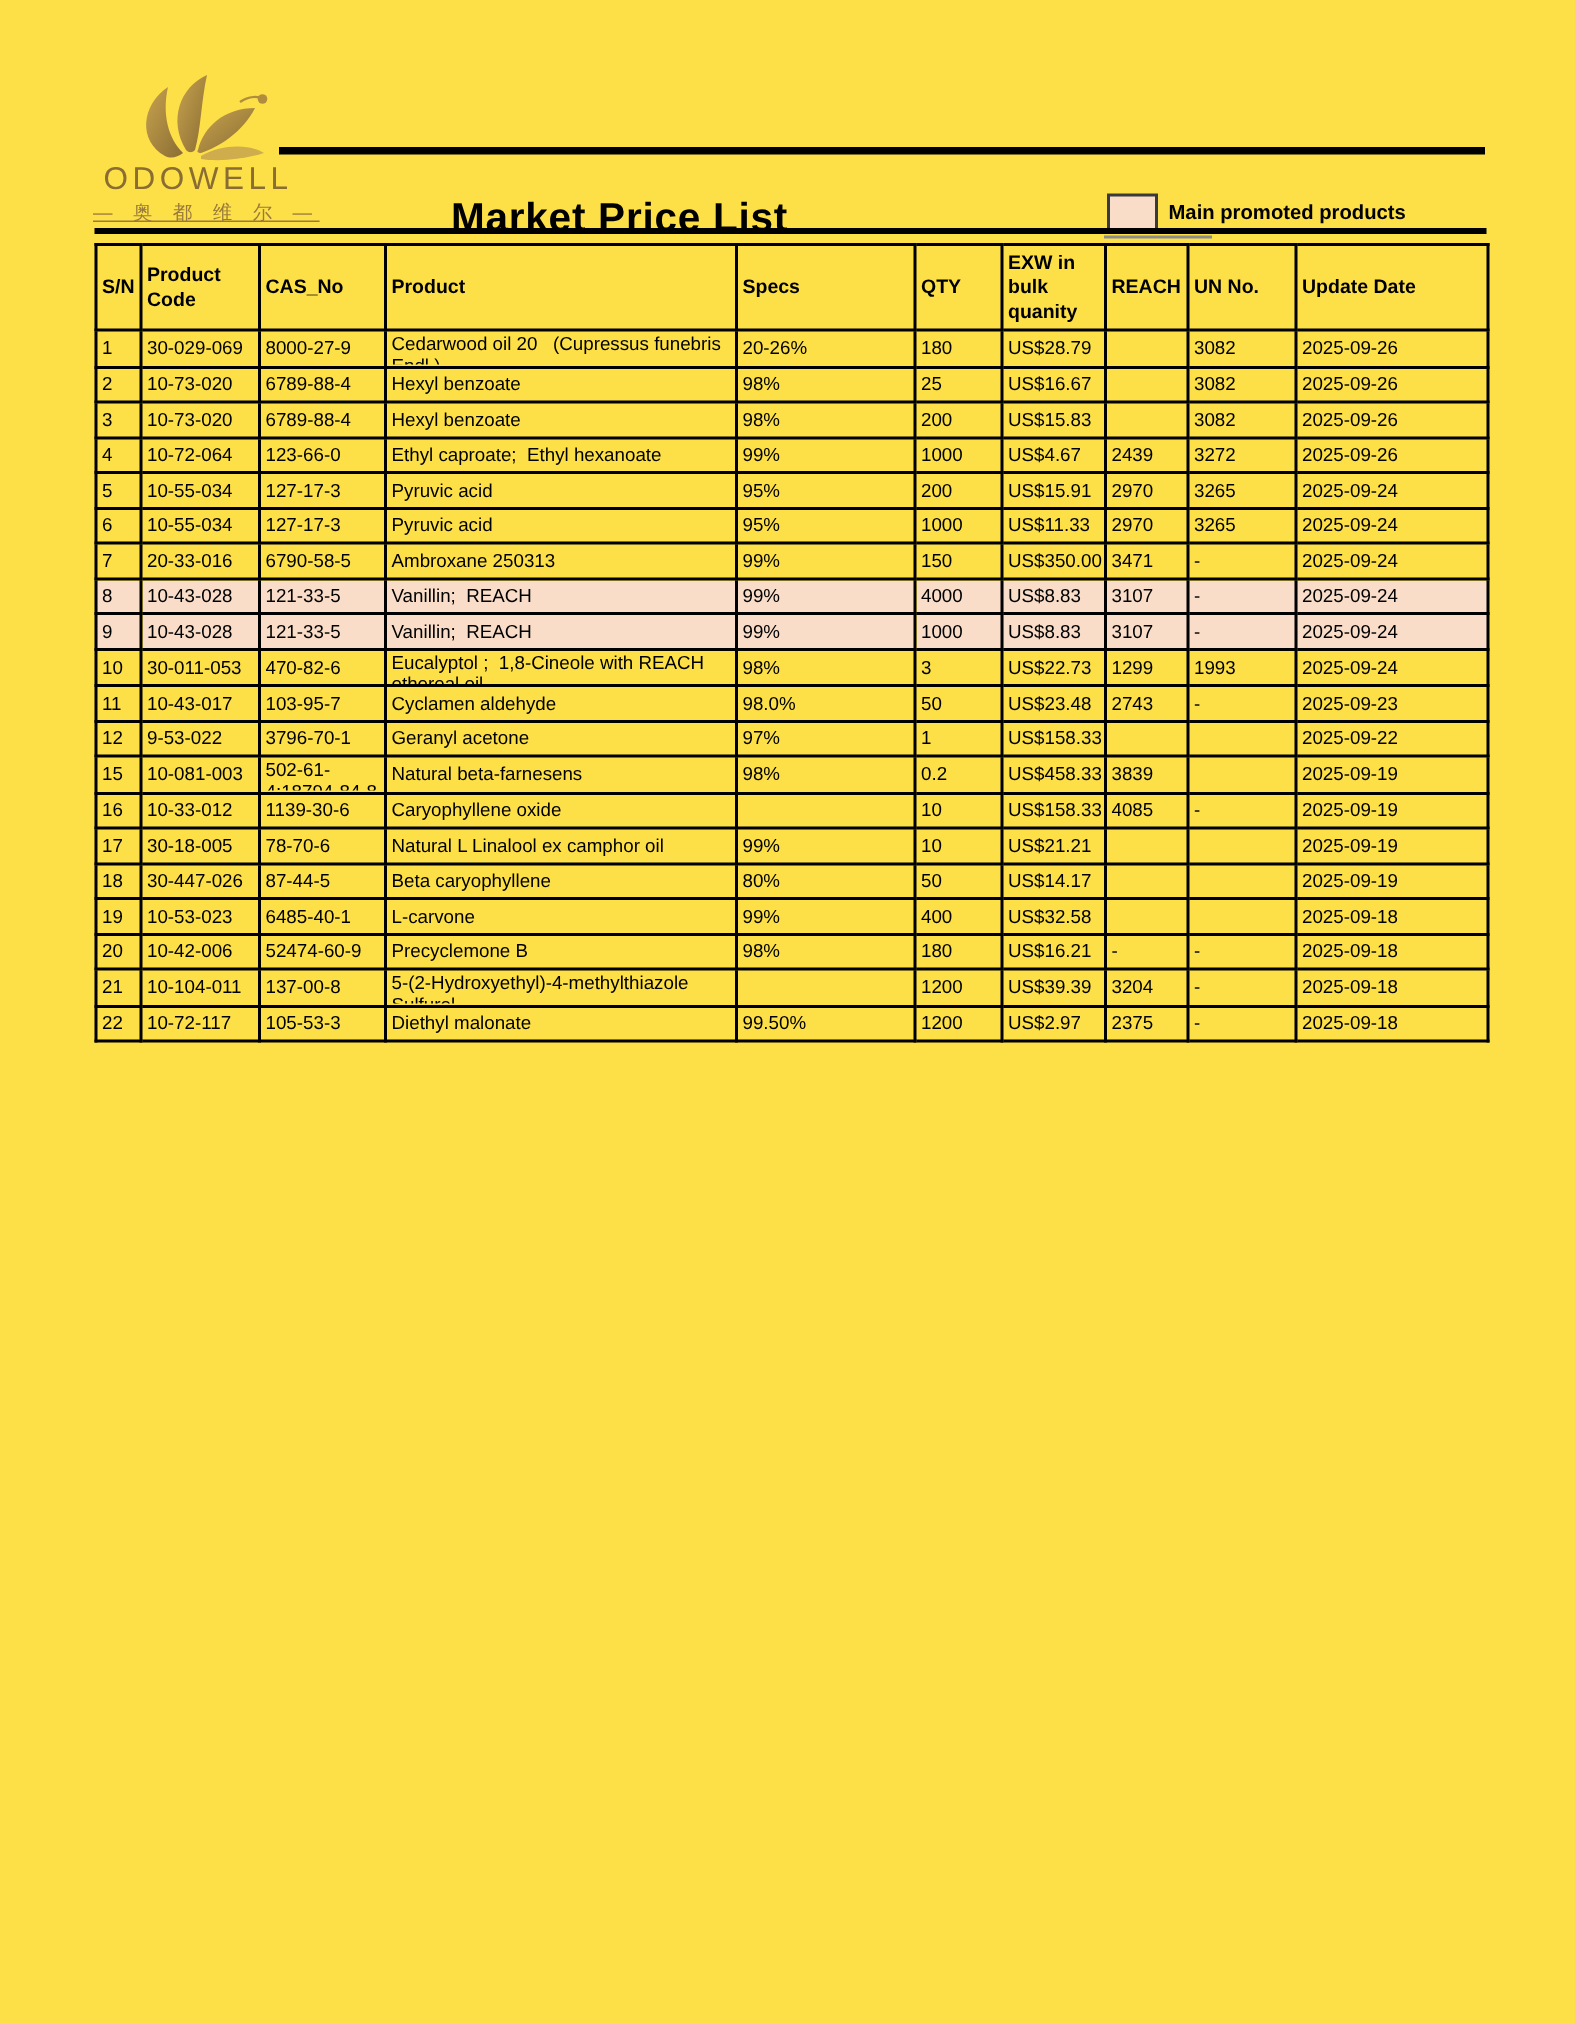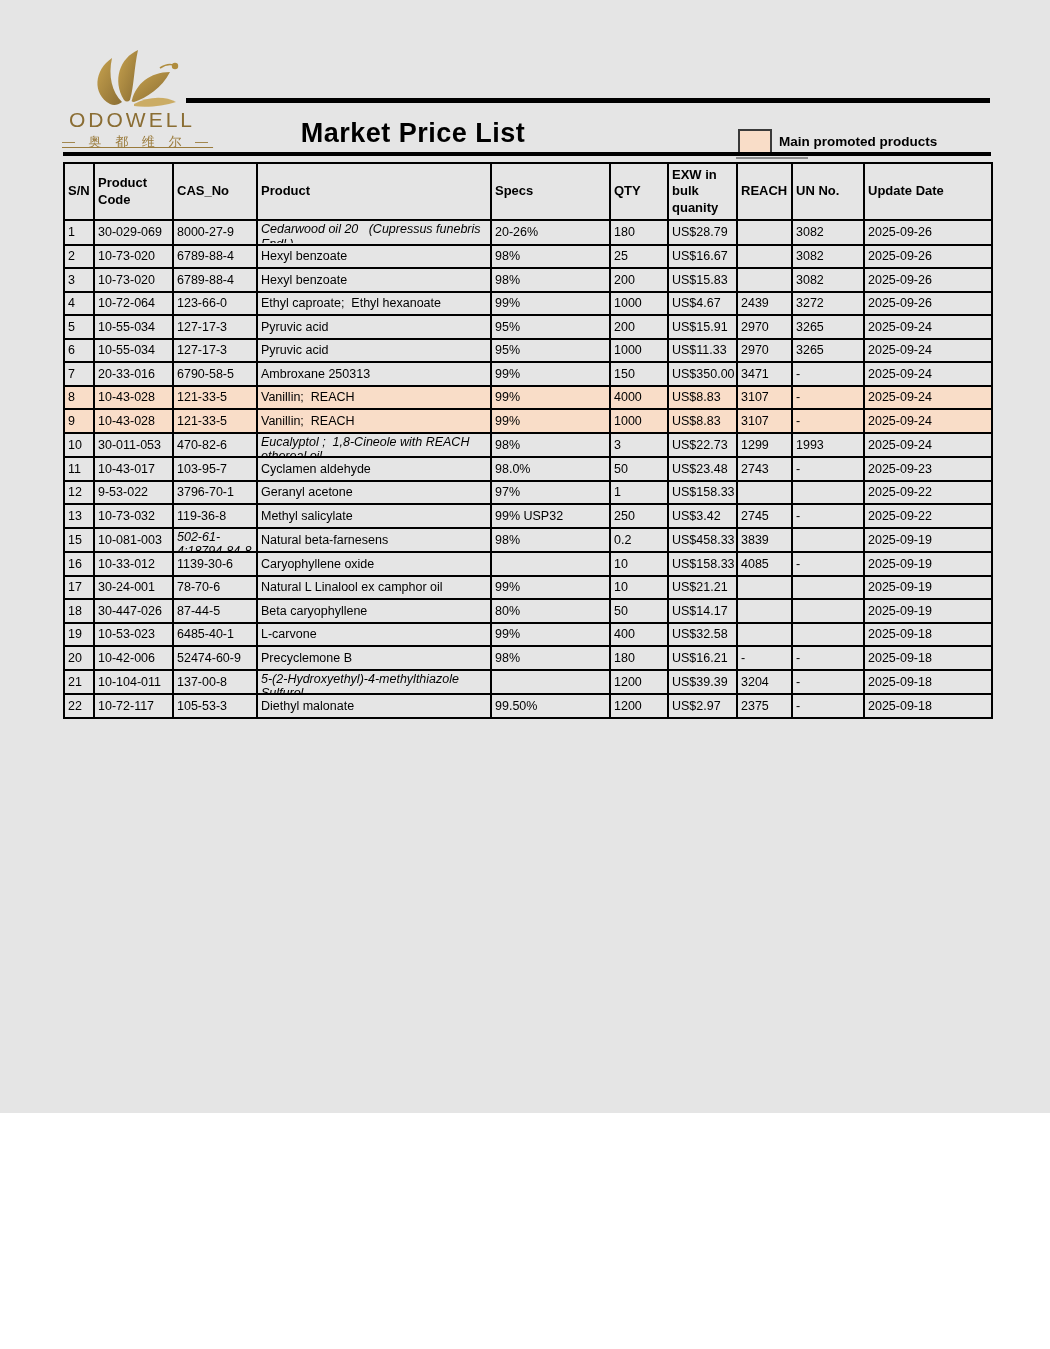--- a/index.html
+++ b/index.html
@@ -1,46 +1,46 @@
 <!DOCTYPE html>
 <html><head>
 <meta charset="utf-8">
 <style>
   html,body{margin:0;padding:0;background:#fff;}
-  .page{position:relative;width:1050px;height:1113px;background:#e5e5e5;overflow:hidden;
+  .page{position:relative;width:1050px;height:1349px;background:#fde047;overflow:hidden;
         font-family:"Liberation Sans", sans-serif;color:#000;}
 
   
   .logo{position:absolute;left:62px;top:46px;width:140px;text-align:center;}
   .logo svg{display:block;margin:0 auto;}
   .logo-text{font-family:"Liberation Sans",sans-serif;font-size:21px;letter-spacing:3px;
              color:#8a6d33;font-weight:400;margin-top:-2px;}
   .logo-cn{font-size:13px;letter-spacing:5px;color:#9a7b3c;margin-top:1px;white-space:nowrap;text-decoration:underline;}
 
   
   .top-rule{position:absolute;left:186px;top:98px;width:804px;height:5px;background:#000;}
   .title-rule{position:absolute;left:63px;top:152px;width:928px;height:4px;background:#000;}
   .legend-underline{position:absolute;left:736px;top:157px;width:72px;height:2px;background:#8c8c8c;}
 
   
-  .title{position:absolute;left:63px;top:118px;width:700px;text-align:center;
+  .title{position:absolute;left:63px;top:130px;width:700px;text-align:center;
          font-size:27px;font-weight:700;letter-spacing:0.5px;}
   .legend{position:absolute;left:738px;top:129px;display:flex;align-items:center;justify-content:flex-end;}
   .legend-swatch{width:30px;height:21px;background:#f9ddc8;border:2px solid #3a3a3a;}
   .legend-label{margin-left:7px;font-size:13.5px;font-weight:700;}
 
   
   table{position:absolute;left:63px;top:162px;width:928px;border-collapse:collapse;
         table-layout:fixed;font-size:12.5px;}
   th,td{border:2px solid #000;padding:0 3px;overflow:hidden;}
   thead th{font-weight:700;font-size:13px;text-align:left;height:55px;
            vertical-align:middle;line-height:1.25;}
   tbody td{height:21.5px;vertical-align:middle;white-space:pre;}
   tr.hl td{background:#f9ddc8;}
-  td.has-clip{vertical-align:top;padding-top:1px;font-style:italic;}
+  td.has-clip{vertical-align:top;padding-top:1px;}
   .clip{height:21px;overflow:hidden;line-height:14.5px;}
 </style>
 </head>
 <body>
 
 <div class="page">
 
   <div class="logo">
     <span>
       <svg width="120" height="64" viewBox="0 0 120 64">
@@ -240,32 +240,20 @@
           <td>3796-70-1</td>
           <td>Geranyl acetone</td>
           <td>97%</td>
           <td>1</td>
           <td>US$158.33</td>
           <td></td>
           <td></td>
           <td>2025-09-22</td>
         </tr>
         <tr>
-          <td>13</td>
-          <td>10-73-032</td>
-          <td>119-36-8</td>
-          <td>Methyl salicylate</td>
-          <td>99% USP32</td>
-          <td>250</td>
-          <td>US$3.42</td>
-          <td>2745</td>
-          <td>-</td>
-          <td>2025-09-22</td>
-        </tr>
-        <tr>
           <td>15</td>
           <td>10-081-003</td>
           <td class="has-clip"><div class="clip"><div>502-61-</div><div>4;18794-84-8</div></div></td>
           <td>Natural beta-farnesens</td>
           <td>98%</td>
           <td>0.2</td>
           <td>US$458.33</td>
           <td>3839</td>
           <td></td>
           <td>2025-09-19</td>
@@ -277,21 +265,21 @@
           <td>Caryophyllene oxide</td>
           <td></td>
           <td>10</td>
           <td>US$158.33</td>
           <td>4085</td>
           <td>-</td>
           <td>2025-09-19</td>
         </tr>
         <tr>
           <td>17</td>
-          <td>30-24-001</td>
+          <td>30-18-005</td>
           <td>78-70-6</td>
           <td>Natural L Linalool ex camphor oil</td>
           <td>99%</td>
           <td>10</td>
           <td>US$21.21</td>
           <td></td>
           <td></td>
           <td>2025-09-19</td>
         </tr>
         <tr>

